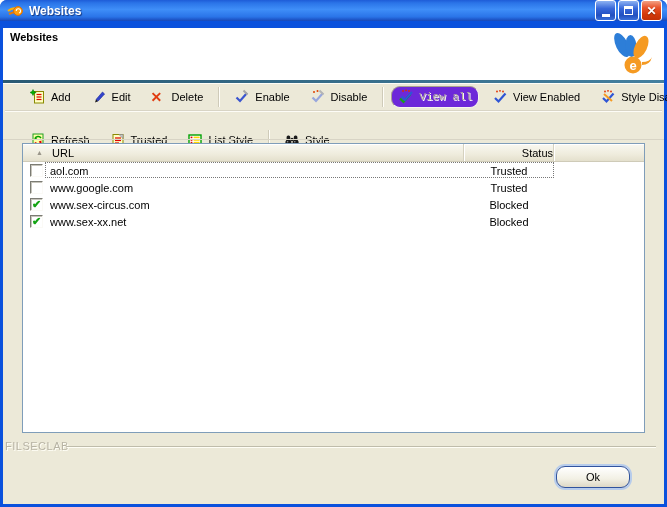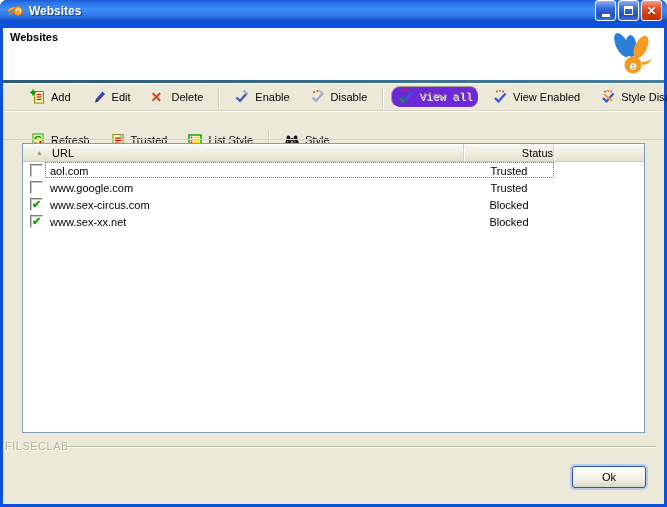--- a/index.html
+++ b/index.html
@@ -62,22 +62,22 @@
     color:#13a313;font-size:11px;font-weight:bold;line-height:11px;}
   .cell-url{width:418px;padding-left:4px;box-sizing:border-box;}
   .cell-status{width:90px;text-align:center;}
   .focusrect{position:absolute;left:22px;top:0;width:509px;height:16px;
     border:1px dotted #777;box-sizing:border-box;pointer-events:none;}
   
   .brand{position:absolute;left:2px;top:412px;color:#b7b3a4;text-shadow:1px 1px 0 #fffef6;
     font-size:11px;letter-spacing:0.5px;}
   .groove{position:absolute;top:418px;left:64px;right:8px;height:0;
     border-top:1px solid #bfbcab;border-bottom:1px solid #fffef6;}
-  .okbtn{position:absolute;left:569px;top:438px;width:74px;height:22px;box-sizing:border-box;
-    font:inherit;color:#000;border:1px solid #30539e;border-radius:3px;
+  .okbtn{position:absolute;left:553px;top:438px;width:74px;height:22px;box-sizing:border-box;
+    font:inherit;color:#000;border:1px solid #30539e;border-radius:9px;
     background:linear-gradient(180deg,#ffffff,#f2f0e4 60%,#ddd8c6);
     box-shadow:0 0 0 2px #b7cceb;}
 </style>
 </head>
 <body>
 
 <div class="frame">
 
   <div class="titlebar">
     <svg class="titleicon" viewBox="0 0 17 17">

